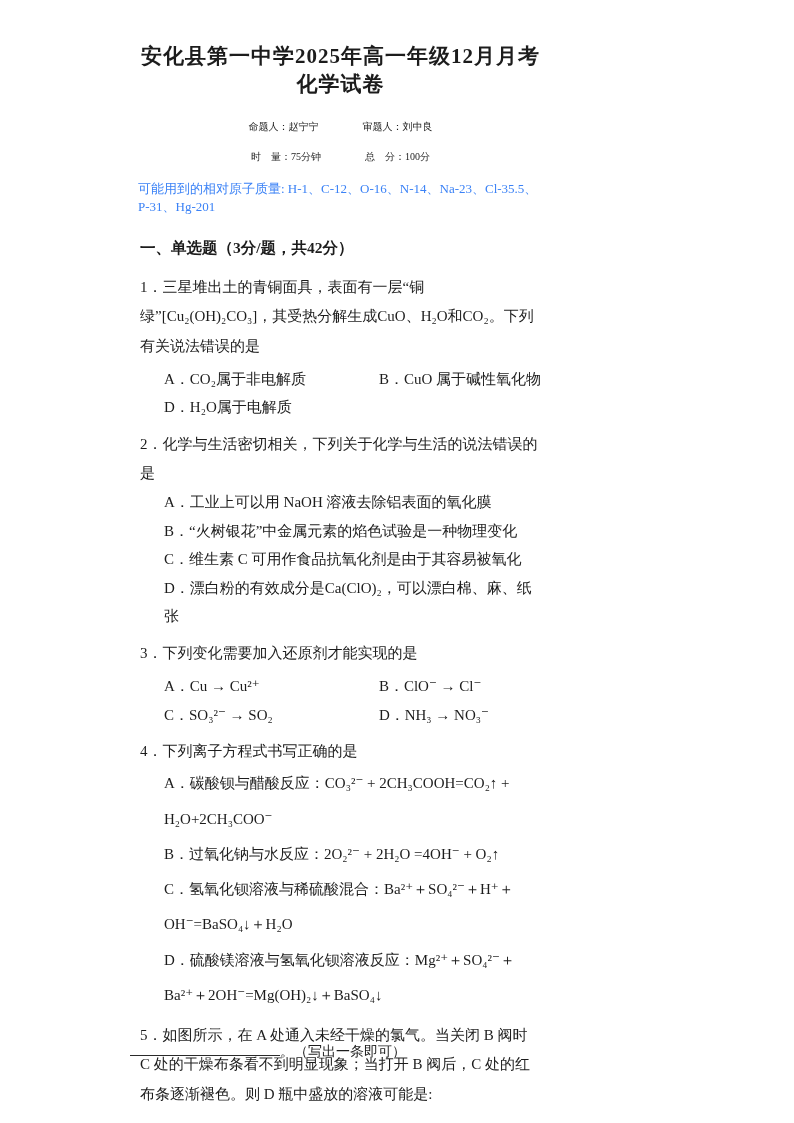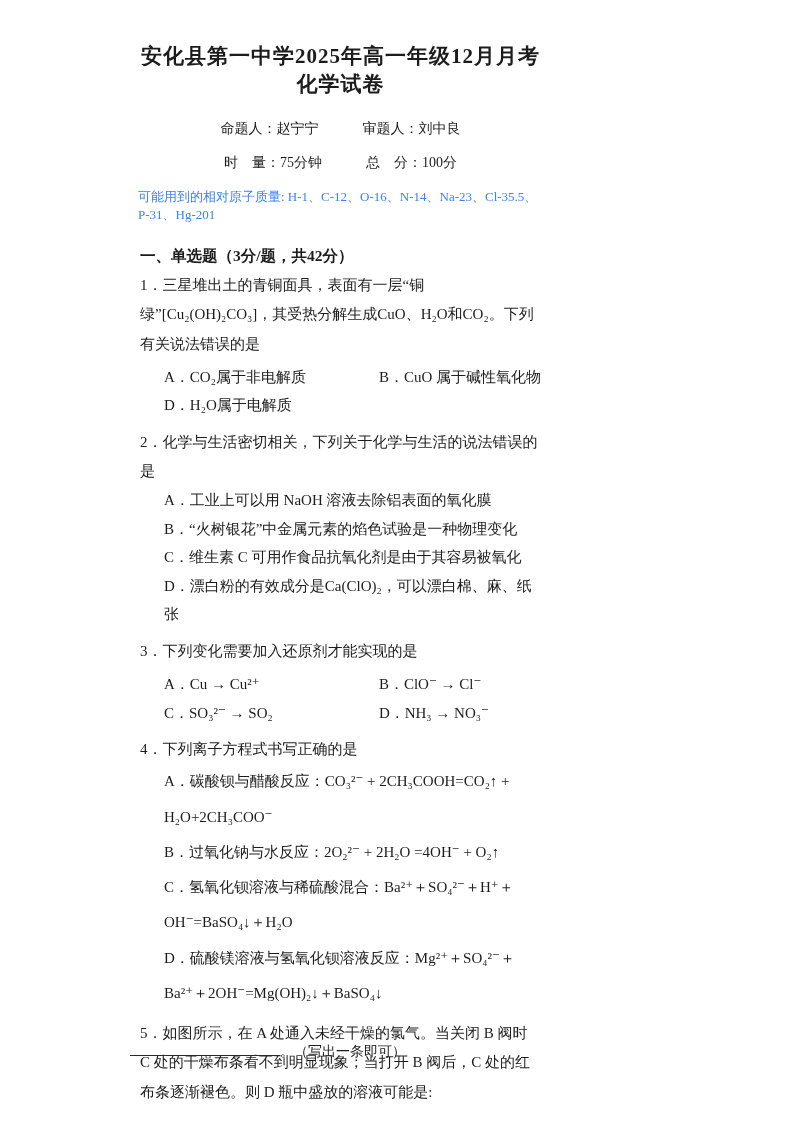--- a/index.html
+++ b/index.html
@@ -20,33 +20,33 @@
     font-size: 21px;
     font-weight: bold;
     text-align: center;
     letter-spacing: 1px;
     margin-bottom: 22px;
   }
   .meta-row {
     display: flex;
     justify-content: center;
     gap: 44px;
-    font-size: 14px;
+    font-size: 10px;
     margin-bottom: 16px;
   }
   .note {
     font-size: 13px;
     color: #3b82f6;
     margin-top: 8px;
     margin-left: -2px;
   }
   .section-title {
     font-size: 15.5px;
     margin-top: 22px;
-    margin-bottom: 4px;
+    margin-bottom: 14px;
   }
   .question { margin-bottom: 8px; }
   .stem {
     font-size: 15px;
     line-height: 1.95;
   }
   .options { margin-left: 24px; }
   .options.grid2 {
     display: grid;
     grid-template-columns: 57% 43%;

